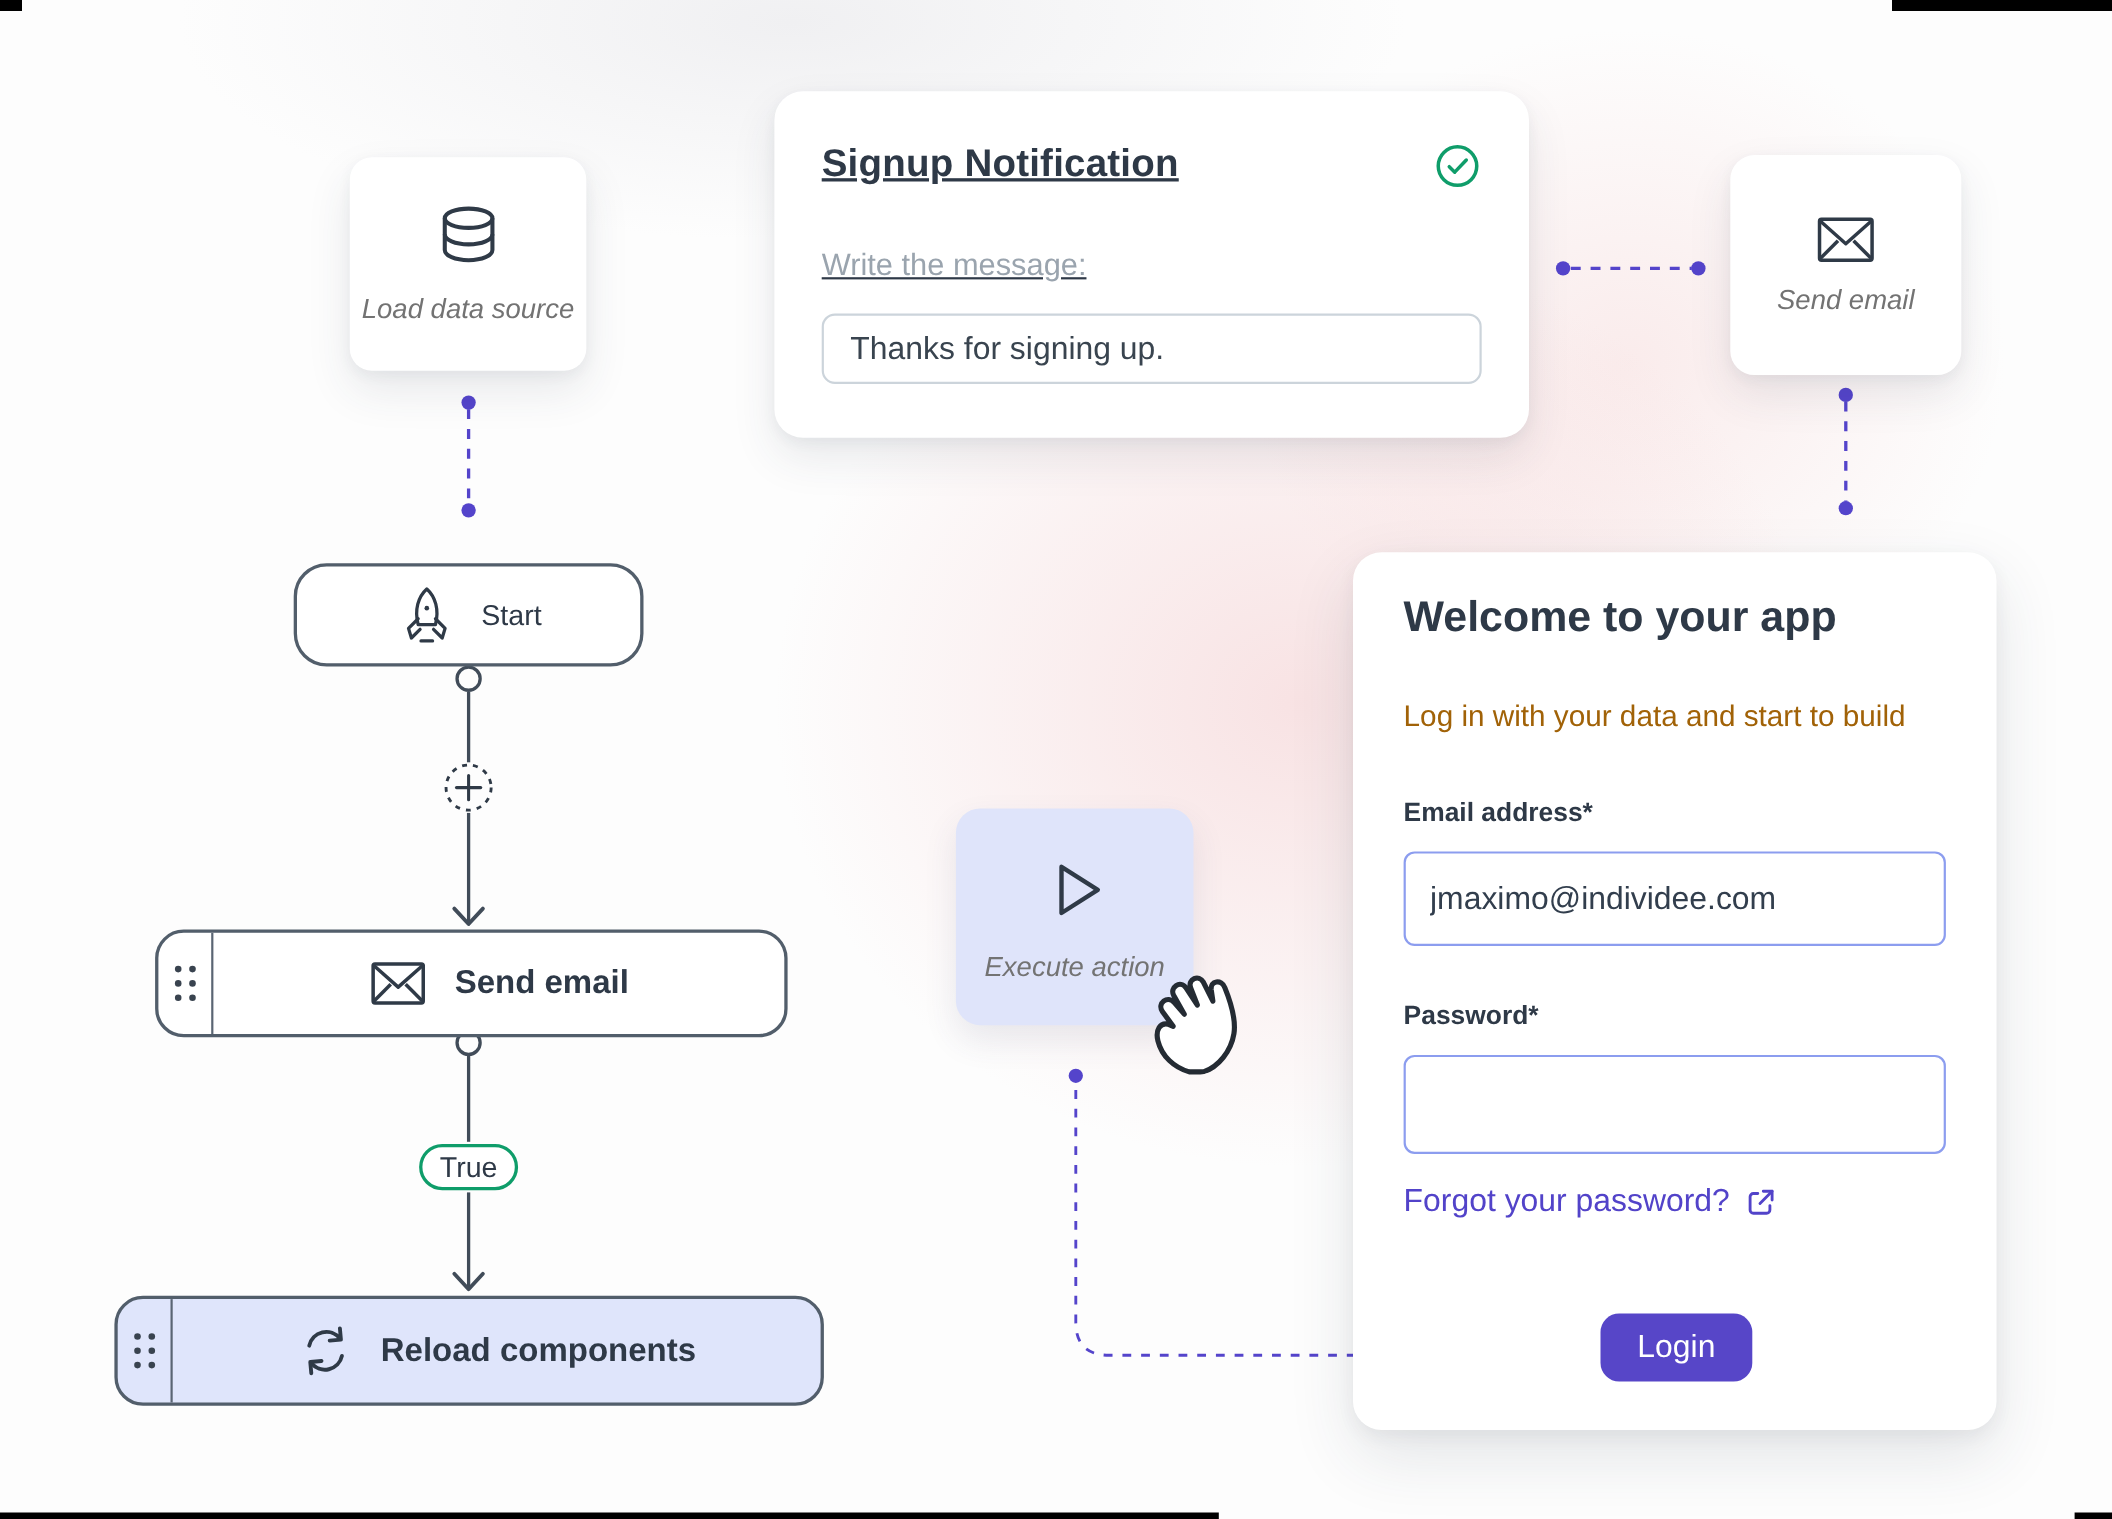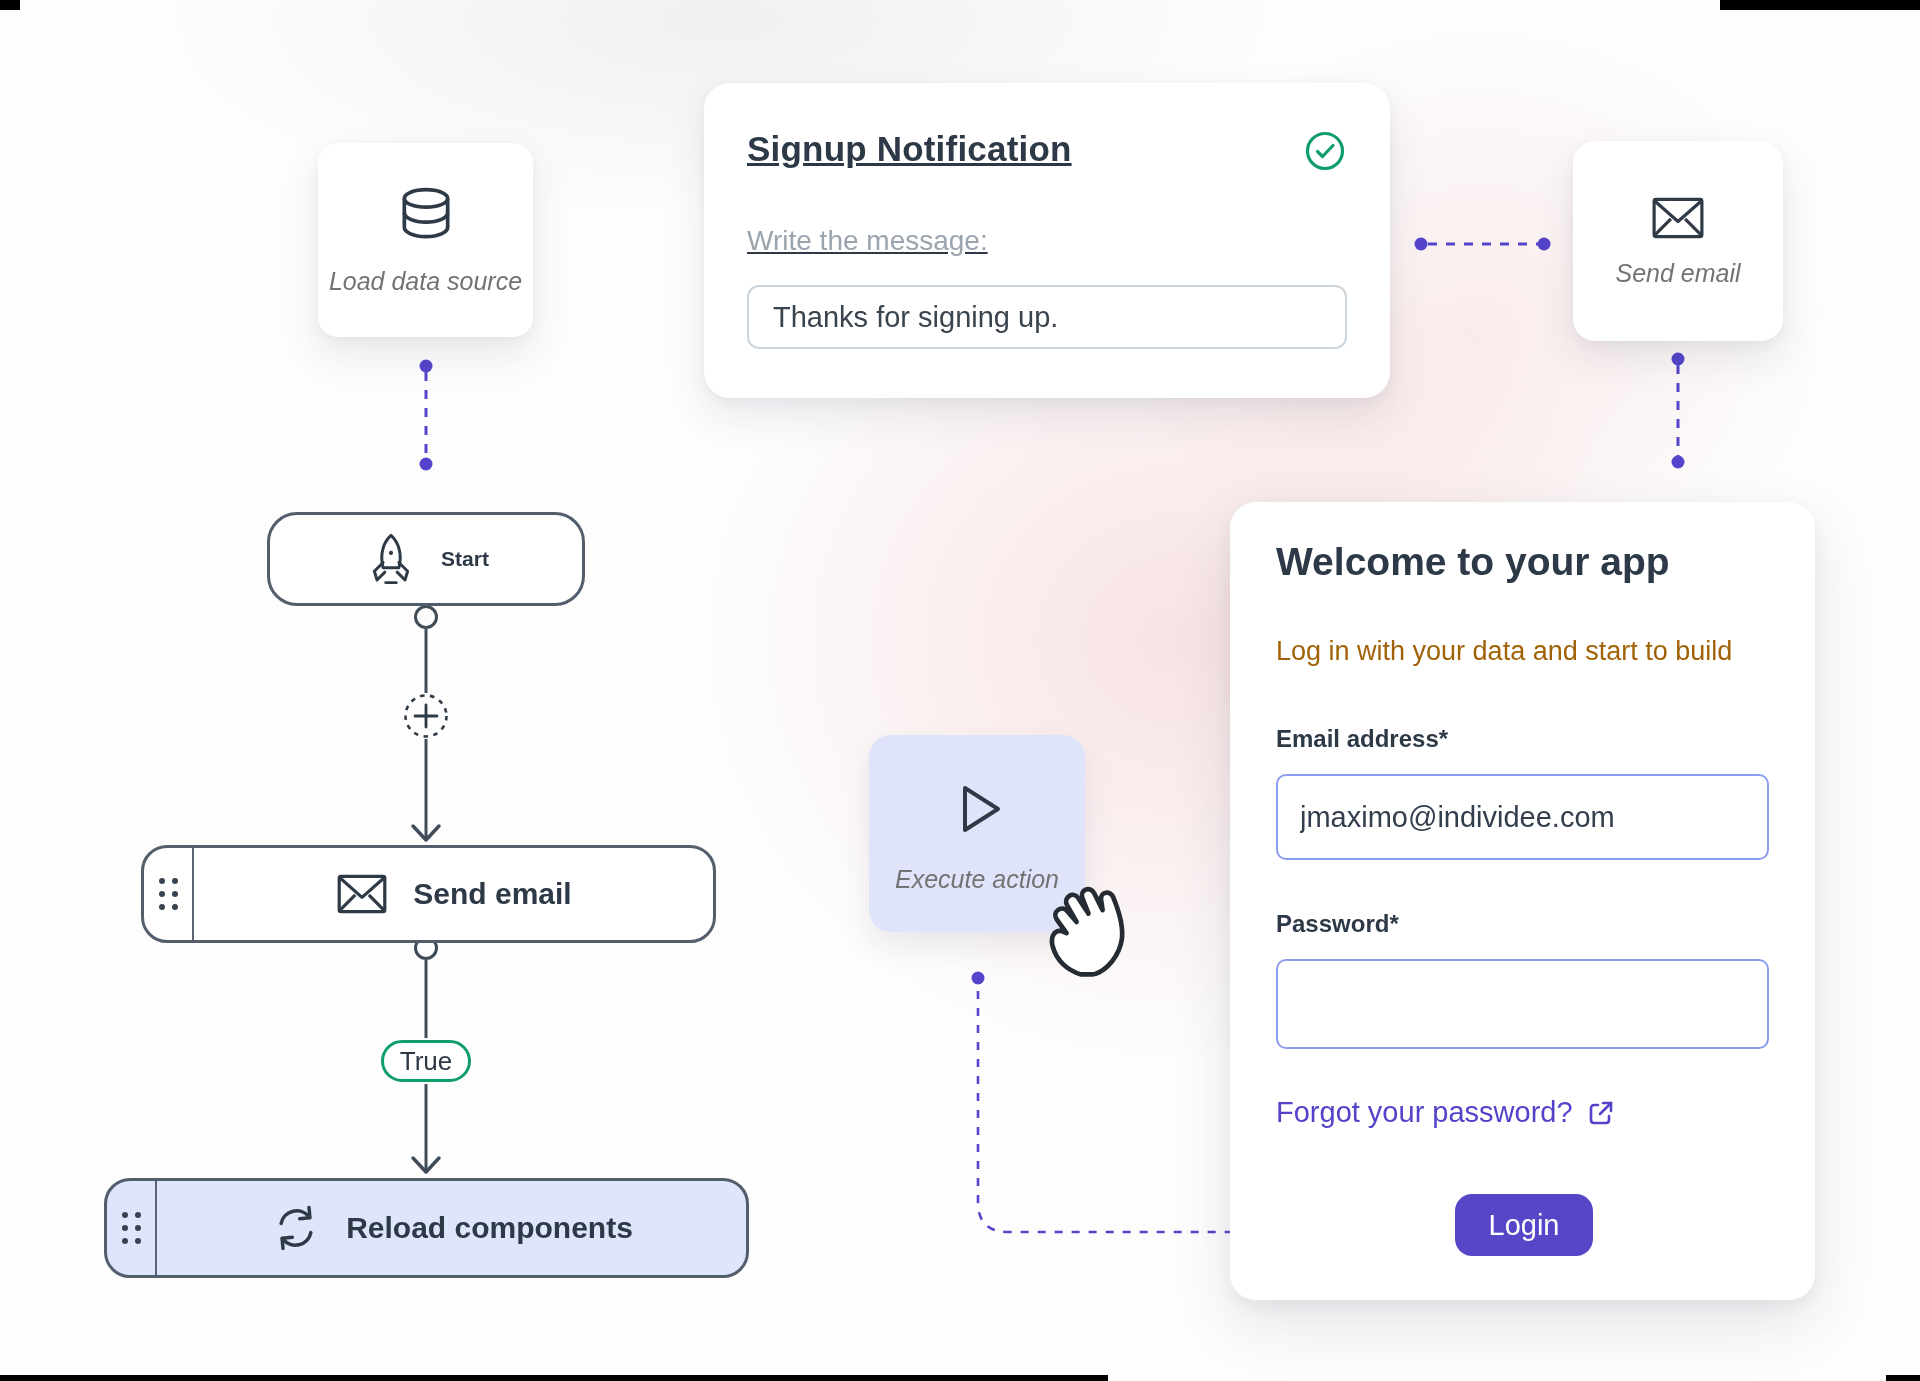--- a/index.html
+++ b/index.html
@@ -37,21 +37,21 @@
     left:318px; top:143px; width:215px; height:194px; border-radius:20px;
     display:flex; flex-direction:column; align-items:center; justify-content:center; gap:16px;
   }
   .load-card .label{ font-size:25px; }
 
   
   .start-node{
     left:267px; top:512px; width:318px; height:94px; border-radius:30px;
     justify-content:center; gap:22px;
   }
-  .start-node .label{ font-size:21px; font-weight:700; }
+  .start-node .label{ font-size:26px; font-weight:400; }
 
   
   .list-node{ border-radius:26px; }
   .handle{
     width:50px; align-self:stretch; border-right:2px solid #5A6573;
     display:flex; align-items:center; justify-content:center; cursor:grab;
   }
   .dots{ display:grid; grid-template-columns:repeat(2,6px); grid-template-rows:repeat(3,6px); gap:7px; }
   .dots i{ width:6px; height:6px; border-radius:50%; background:#39434F; }
   .node-content{ flex:1; display:flex; align-items:center; justify-content:center; gap:24px; }
@@ -110,21 +110,21 @@
   .field-label{ font-size:24px; font-weight:700; }
   .lbl-email{ margin-top:58px; }
   .lbl-pass{ margin-top:50px; }
   .login-input{
     margin-top:21px; width:493px; height:86px; display:block;
     border:2px solid #8C9DEF; border-radius:10px;
     font-family:"Liberation Sans", sans-serif;
     font-size:29px; color:#323E4D; padding:0 22px; background:#fff; outline:none;
   }
   .pass-input{ height:90px; }
-  .forgot-row{ margin-top:47px; display:flex; align-items:center; gap:14px; }
+  .forgot-row{ margin-top:27px; display:flex; align-items:center; gap:14px; }
   .forgot-link{ font-size:29px; color:#5243C9; text-decoration:none; }
   .login-btn{
     position:absolute; left:225px; top:692px; width:138px; height:62px;
     background:#5746C8; color:#fff; border:none; border-radius:17px;
     font-family:"Liberation Sans", sans-serif; font-size:29px; cursor:pointer;
   }
 
   
   .edge{ position:absolute; background:#000; z-index:6; }
   .edge-tl{ left:0; top:0; width:20px; height:10px; }

